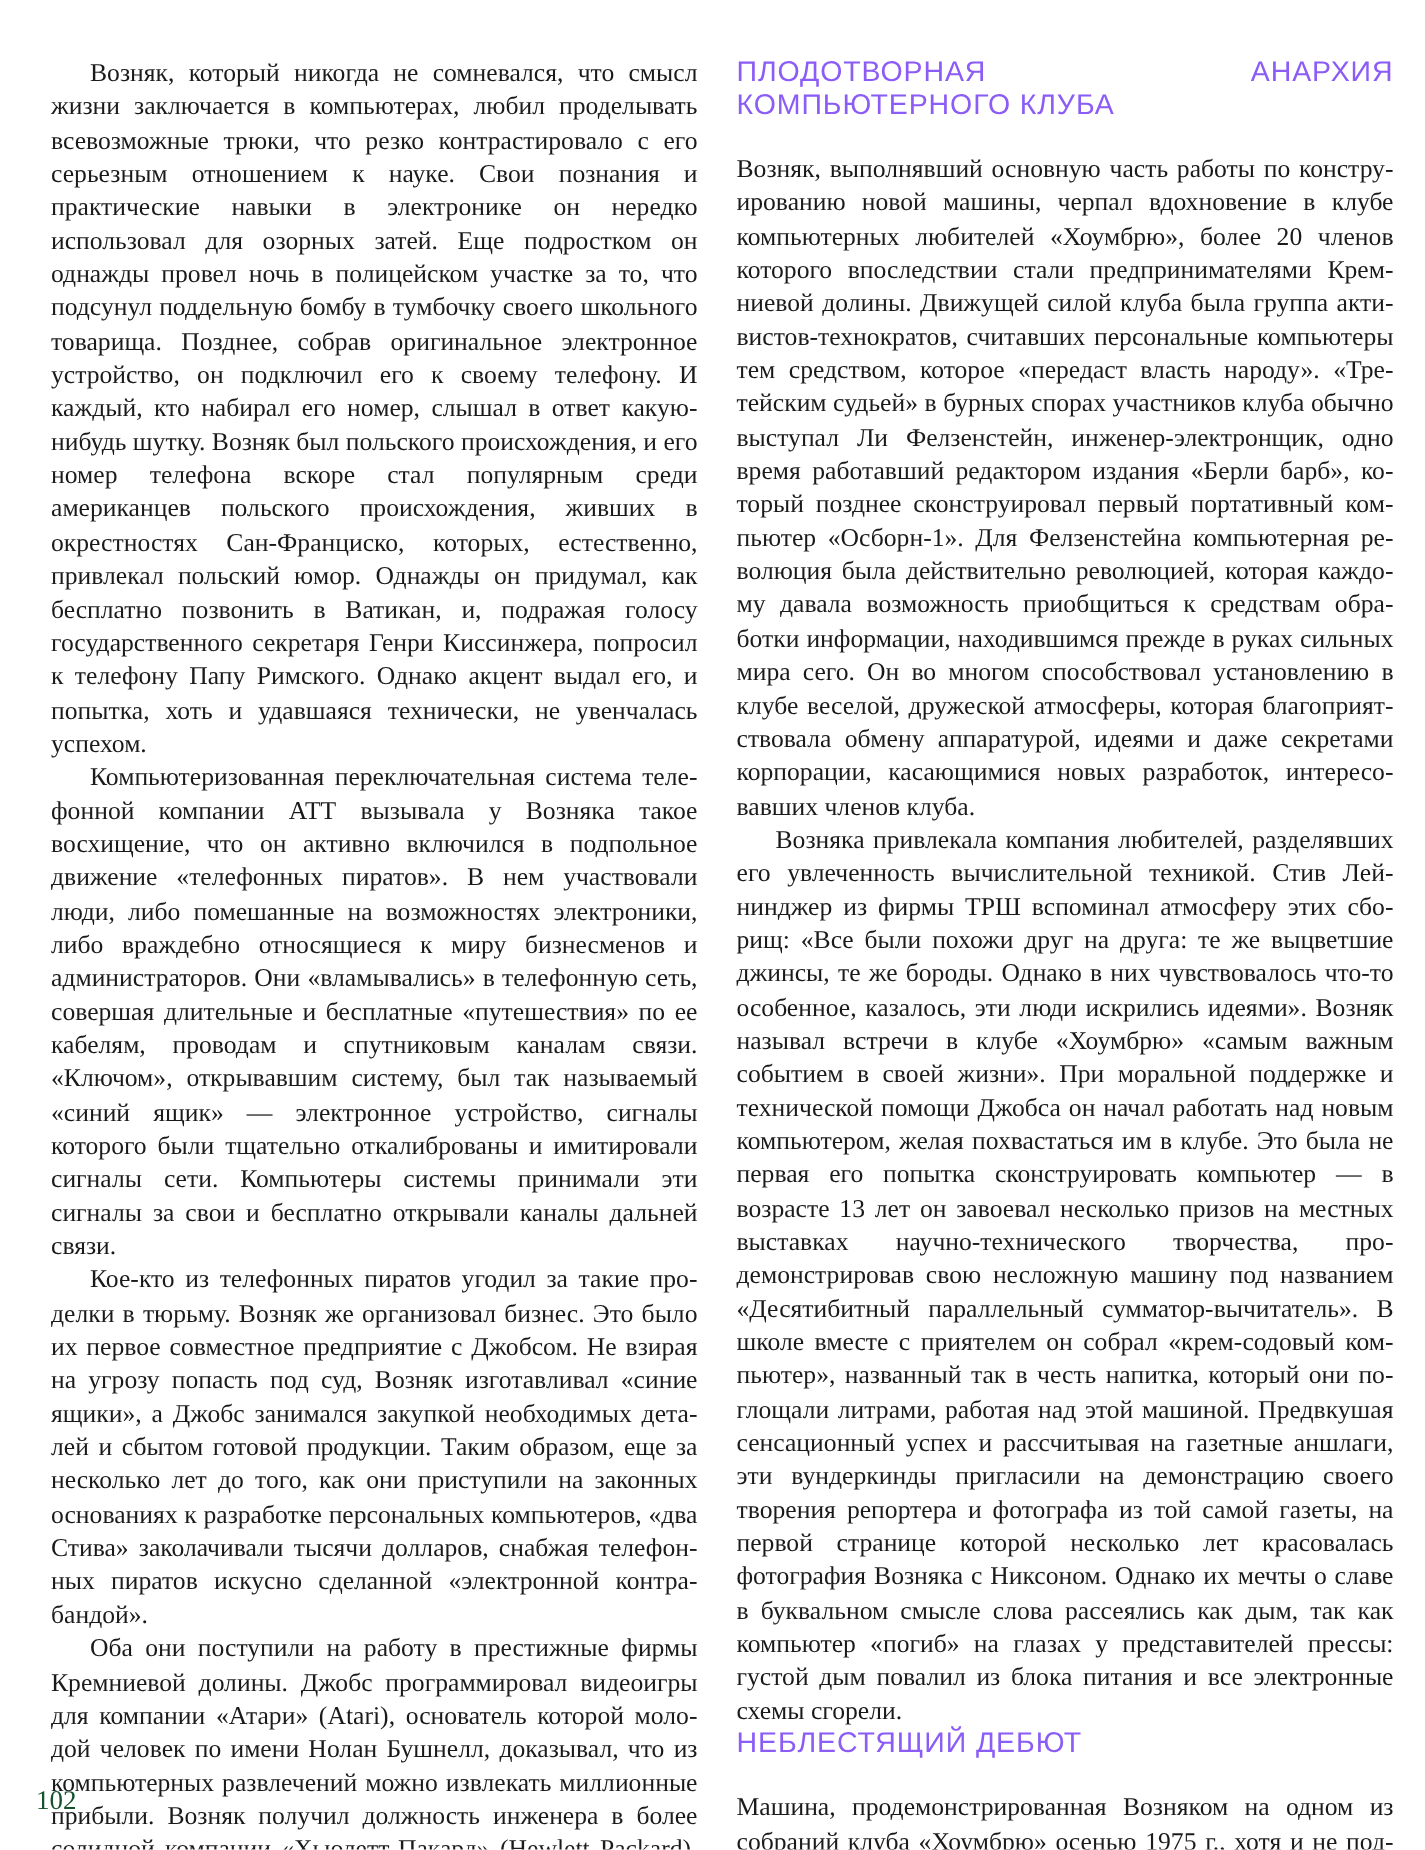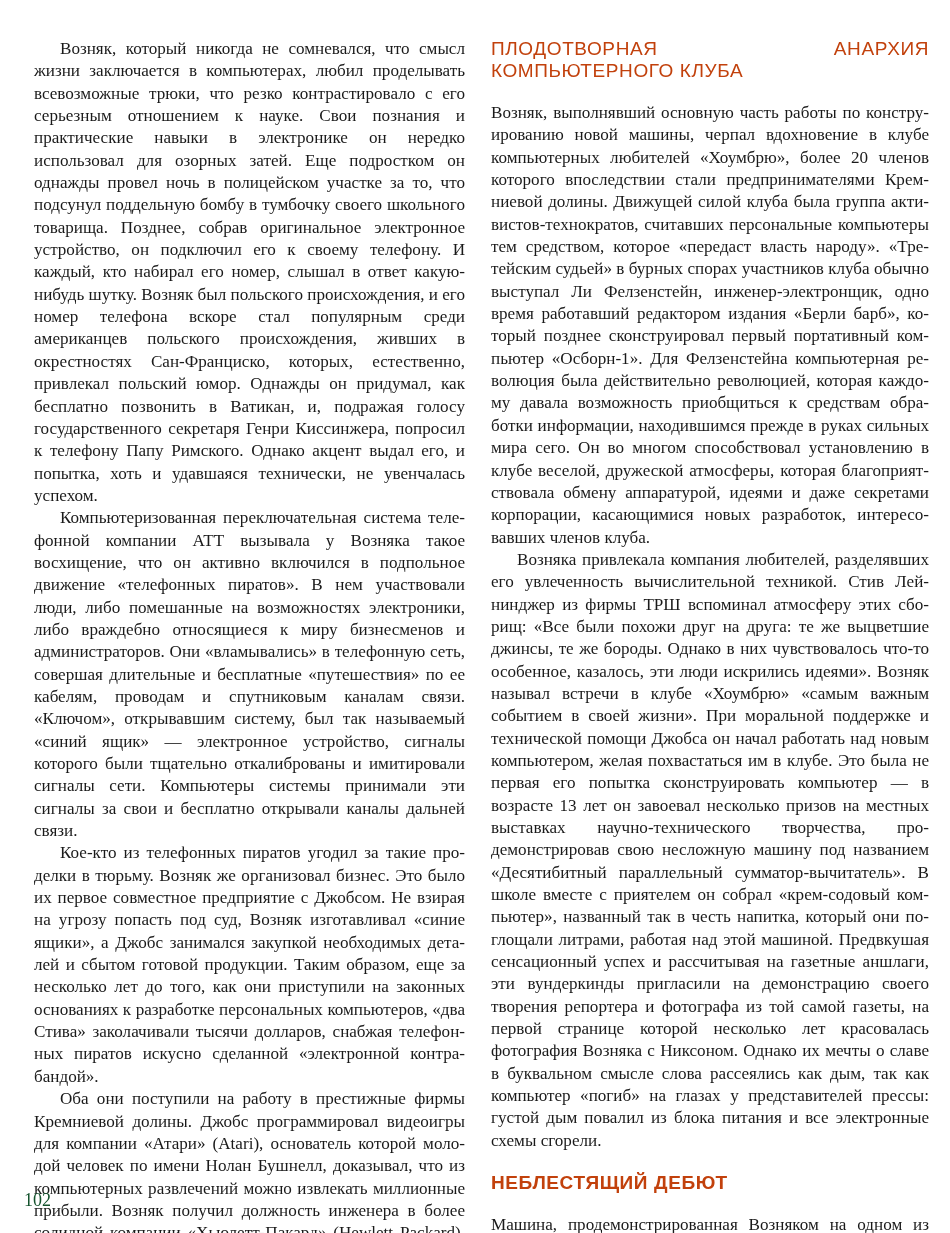--- a/index.html
+++ b/index.html
@@ -13,23 +13,23 @@
     font-size: 17.1px; line-height: 22.35px;
     text-align: justify; hyphens: manual;
   }
   .col-left { left: 34px; width: 431px; }
   .col-right { left: 491px; width: 438px; top: 38px; }
   .para { margin: 0; text-indent: 26px; }
   .para.noindent { text-indent: 0; margin-top: 20px; }
   .heading {
     font-family: "Liberation Sans", sans-serif;
     font-size: 19px; line-height: 22px; letter-spacing: 0.6px;
-    margin: 0; font-weight: normal; text-transform: uppercase; color: #c2410c;
+    margin: 0; font-weight: normal; text-transform: uppercase; color: #8b5cf6;
   }
-  .heading.h2 { margin-top: 20px; margin-bottom: 2px; font-weight: bold; }
+  .heading.h2 { margin-bottom: 2px; }
   .page-number {
     position: absolute; left: 24px; top: 1190px;
     font-family: Liberation Serif, serif; font-size: 18px; color: #14532d;
   }
 </style>
 </head>
 <body>
 
 <div class="col col-left">
   <p class="para">Возняк, который никогда не сомневался, что смысл жизни заключается в компьютерах, любил проделывать всевозможные трюки, что резко контрастировало с его серьезным отношением к науке. Свои познания и практиче­ские навыки в электронике он нередко использовал для озорных затей. Еще подростком он однажды провел ночь в полицейском участке за то, что подсунул поддельную бомбу в тумбочку своего школьного товарища. Позднее, собрав оригинальное электронное устройство, он подклю­чил его к своему телефону. И каждый, кто набирал его номер, слышал в ответ какую-нибудь шутку. Возняк был польского происхождения, и его номер телефона вскоре стал популярным среди американцев польского происхож­дения, живших в окрестностях Сан-Франциско, которых, естественно, привлекал польский юмор. Однажды он при­думал, как бесплатно позвонить в Ватикан, и, подражая голосу государственного секретаря Генри Киссинжера, по­просил к телефону Папу Римского. Однако акцент выдал его, и попытка, хоть и удавшаяся технически, не увенча­лась успехом.</p>

